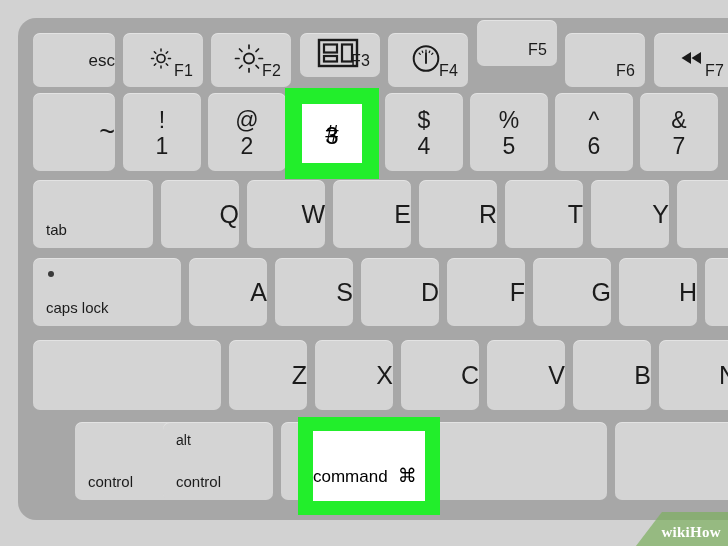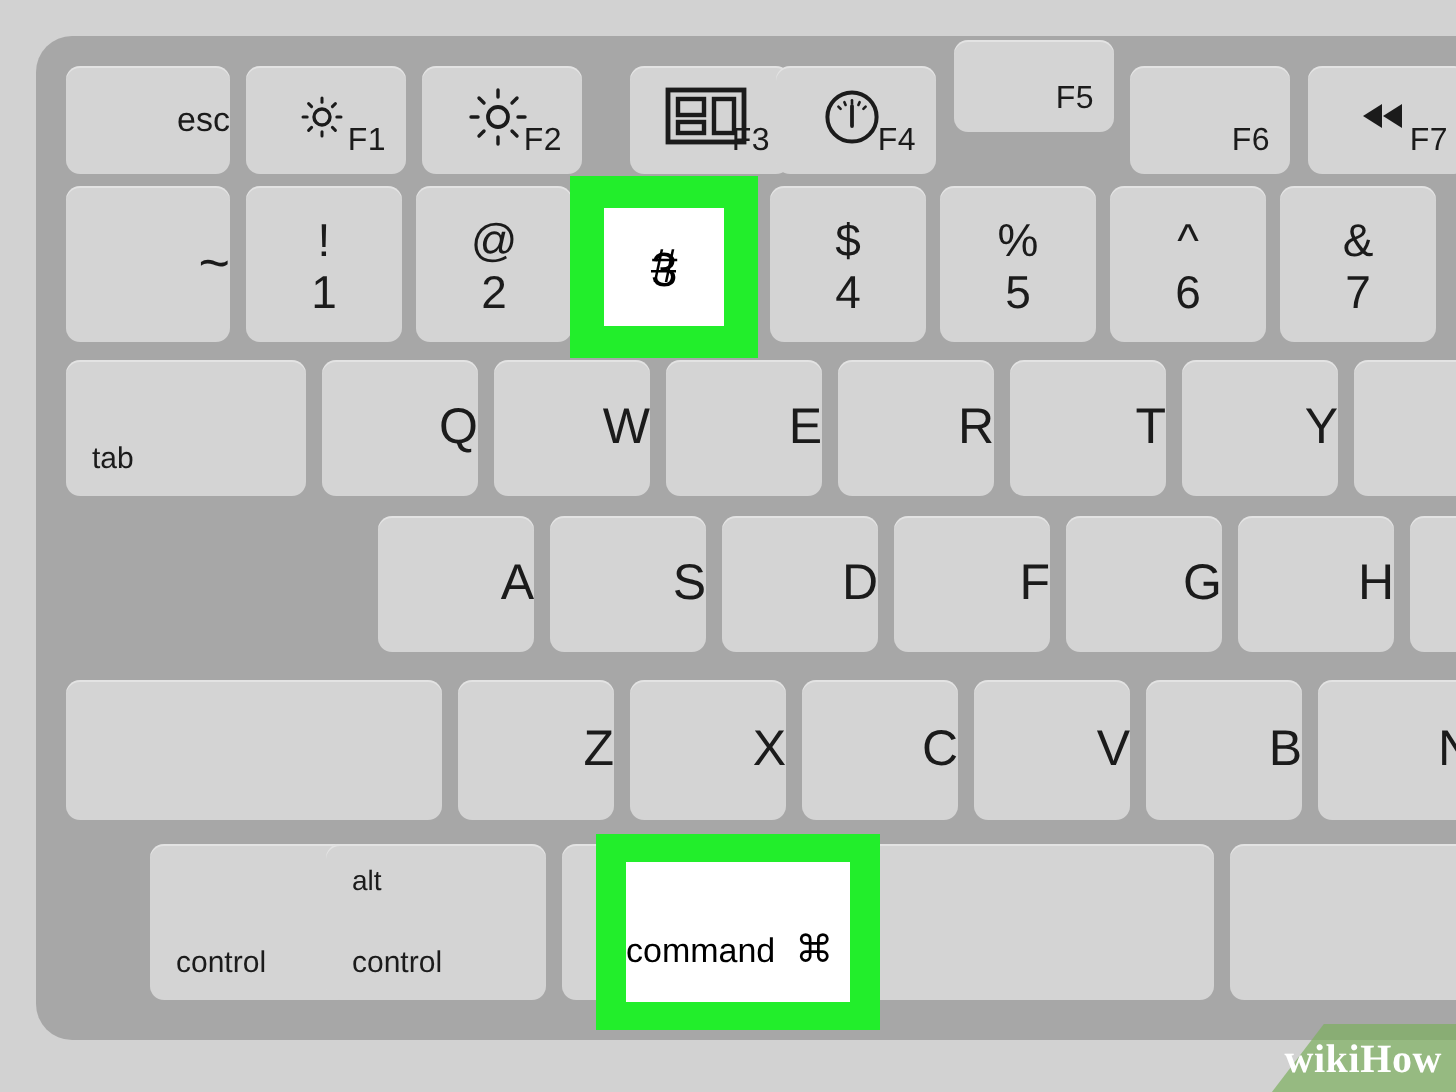--- a/index.html
+++ b/index.html
@@ -185,21 +185,21 @@
     width: 118px;
     height: 34px;
     background: rgba(126, 176, 97, 0.72);
     clip-path: polygon(22% 100%, 44% 0%, 100% 0%, 100% 100%);
   }
   #watermark .wm-text {
     position: absolute;
     right: 7px;
     bottom: 6px;
     font-family: "Liberation Serif", serif;
-    font-size: 20px;
+    font-size: 15px;
     font-weight: bold;
     color: #ffffff;
     letter-spacing: 0.3px;
     line-height: 1;
   }
   #watermark .wm-text .wm-how { color: #ffffff; }
 </style>
 </head>
 <body>
 
@@ -242,21 +242,21 @@
           <line x1="6.5" y1="6.5" x2="9" y2="9"></line>
           <line x1="23" y1="23" x2="25.5" y2="25.5"></line>
           <line x1="25.5" y1="6.5" x2="23" y2="9"></line>
           <line x1="9" y1="23" x2="6.5" y2="25.5"></line>
         </g>
       </svg>
     </span>
     <span class="label-br">F2</span>
   </div>
 
-  <div class="key" style="left:315px; top:33px; width:80px; height:54px;">
+  <div class="key" style="left:300px; top:33px; width:80px; height:44px;">
     <span class="icon-center">
       <svg width="42" height="30" viewBox="0 0 42 30" style="margin-left:-4px;margin-top:-4px;">
         <rect x="2" y="2" width="38" height="26" fill="none" stroke="#1b1b1b" stroke-width="2.4"></rect>
         <rect x="7" y="6.5" width="13" height="8" fill="none" stroke="#1b1b1b" stroke-width="2.2"></rect>
         <rect x="7" y="18" width="13" height="5.5" fill="none" stroke="#1b1b1b" stroke-width="2.2"></rect>
         <rect x="25" y="6.5" width="10" height="17" fill="none" stroke="#1b1b1b" stroke-width="2.2"></rect>
       </svg>
     </span>
     <span class="label-br">F3</span>
   </div>
@@ -351,20 +351,24 @@
   <div class="key" style="left:505px; top:180px; width:78px; height:68px;">
     <span class="glyph-center">T</span>
   </div>
   <div class="key" style="left:591px; top:180px; width:78px; height:68px;">
     <span class="glyph-center">Y</span>
   </div>
   <div class="key" style="left:677px; top:180px; width:78px; height:68px;">
     <span class="glyph-center">U</span>
   </div>
 
+  <div class="key" style="left:33px;  top:258px; width:148px; height:68px;">
+    <span class="led"></span>
+    <span class="label-bl">caps lock</span>
+  </div>
 
   <div class="key" style="left:189px; top:258px; width:78px; height:68px;">
     <span class="glyph-center">A</span>
   </div>
   <div class="key" style="left:275px; top:258px; width:78px; height:68px;">
     <span class="glyph-center">S</span>
   </div>
   <div class="key" style="left:361px; top:258px; width:78px; height:68px;">
     <span class="glyph-center">D</span>
   </div>

